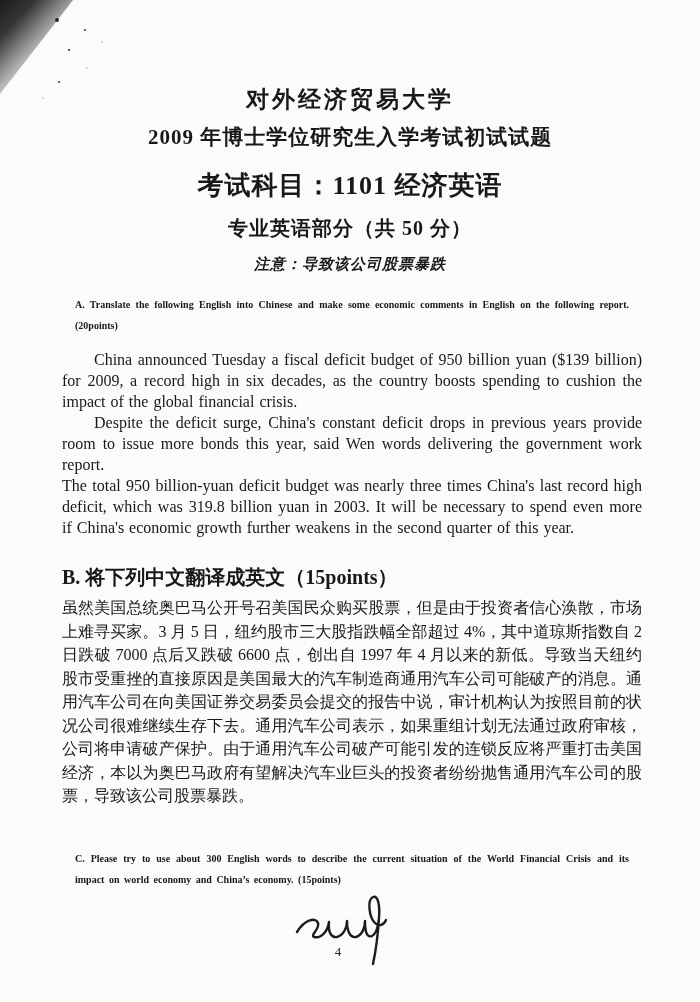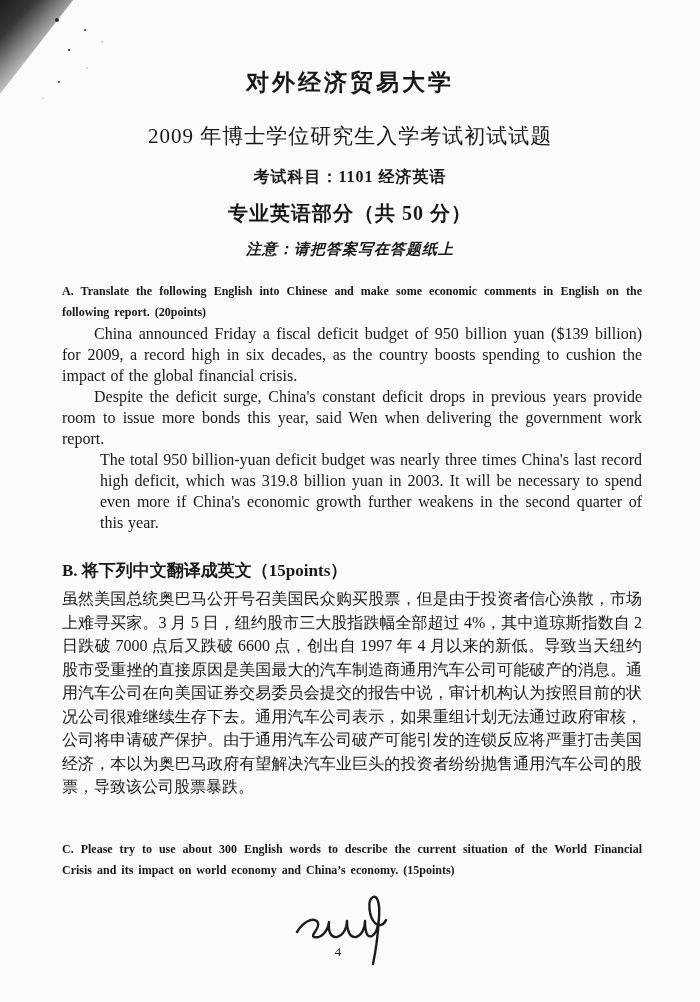--- a/index.html
+++ b/index.html
@@ -23,45 +23,45 @@
   }
   .speckles {
     position:absolute; top:18px; left:55px;
     width:4px; height:4px; background:#2a2a2a; border-radius:50%;
     box-shadow: 28px 10px 0 -1px #333, 45px 22px 0 -1.5px #454545,
       12px 30px 0 -1px #222, 52px 40px 0 -2px #555, 30px 48px 0 -1.5px #333,
       70px 14px 0 -2px #666, 2px 62px 0 -1px #333, -14px 78px 0 -1.5px #444,
       18px 64px 0 -2px #777, 60px 30px 0 -1.8px #888;
   }
 
-  .header { position:absolute; top:67px; left:0; right:0; text-align:center; }
+  .header { position:absolute; top:84px; left:0; right:0; text-align:center; }
   .h-univ   { font-size:23px; font-weight:700; letter-spacing:3px; }
-  .h-title  { font-size:21px; font-weight:400; margin-top:24px; letter-spacing:1px; }
-  .h-subject{ font-size:16px; font-weight:700; margin-top:17px; letter-spacing:1px; }
+  .h-title  { font-size:21px; font-weight:700; margin-top:8px; letter-spacing:1px; }
+  .h-subject{ font-size:26px; font-weight:700; margin-top:17px; letter-spacing:1px; }
   .h-part   { font-size:20px; font-weight:700; margin-top:12px; letter-spacing:1px; }
   .h-note   { font-size:15px; font-weight:700; font-style:italic; margin-top:13px; letter-spacing:1px; }
 
   .content { position:absolute; left:62px; top:281px; width:580px; }
 
   .sec-heading-en {
-    font-size:12px; font-weight:700;
+    font-size:10px; font-weight:700;
     line-height:21px; text-align:justify;
     word-spacing:2px;
-    margin:0;
+    margin:13px;
   }
   .para-en {
     font-size:16px; line-height:21px;
     text-align:justify; word-spacing:1px;
     text-indent:2em; margin:0;
   }
-  .para-en.no-indent { text-indent:0;margin-left:38px; }
+  .para-en.no-indent { text-indent:0; }
 
   .sec-b { margin-top:26px; }
   .sec-heading-zh {
-    font-size:17px; font-weight:700; margin:0 0 5px 0;
+    font-size:20px; font-weight:700; margin:0 0 5px 0;
   }
   .para-zh {
     font-size:16px; line-height:23.5px;
     text-align:justify; margin:0;
   }
 
   .sec-c { margin-top:40px; }
 
   .handwritten { position:absolute; left:293px; top:890px; }
   .page-number {
@@ -75,29 +75,29 @@
 <div class="page">
 
   <div class="corner-smudge"></div>
   <div class="speckles"></div>
 
   <div class="header">
     <div class="h-univ">对外经济贸易大学</div>
     <div class="h-title">2009 年博士学位研究生入学考试初试试题</div>
     <div class="h-subject">考试科目：1101  经济英语</div>
     <div class="h-part">专业英语部分（共 50 分）</div>
-    <div class="h-note">注意：请把答案写在答题纸上</div>
+    <div class="h-note">注意：导致该公司股票暴跌</div>
   </div>
 
   <div class="content">
 
     <div class="sec-a">
       <p class="sec-heading-en">A. Translate the following English into Chinese and make some economic comments in English on the following report. (20points)</p>
-      <p class="para-en">China announced Friday a fiscal deficit budget of 950 billion yuan ($139 billion) for 2009, a record high in six decades, as the country boosts spending to cushion the impact of the global financial crisis.</p>
-      <p class="para-en">Despite the deficit surge, China's constant deficit drops in previous years provide room to issue more bonds this year, said Wen when delivering the government work report.</p>
+      <p class="para-en">China announced Tuesday a fiscal deficit budget of 950 billion yuan ($139 billion) for 2009, a record high in six decades, as the country boosts spending to cushion the impact of the global financial crisis.</p>
+      <p class="para-en">Despite the deficit surge, China's constant deficit drops in previous years provide room to issue more bonds this year, said Wen words delivering the government work report.</p>
       <p class="para-en no-indent">The total 950 billion-yuan deficit budget was nearly three times China's last record high deficit, which was 319.8 billion yuan in 2003. It will be necessary to spend even more if China's economic growth further weakens in the second quarter of this year.</p>
     </div>
 
     <div class="sec-b">
       <p class="sec-heading-zh">B. 将下列中文翻译成英文（15points）</p>
       <p class="para-zh">虽然美国总统奥巴马公开号召美国民众购买股票，但是由于投资者信心涣散，市场上难寻买家。3 月 5 日，纽约股市三大股指跌幅全部超过 4%，其中道琼斯指数自 2 日跌破 7000 点后又跌破 6600 点，创出自 1997 年 4 月以来的新低。导致当天纽约股市受重挫的直接原因是美国最大的汽车制造商通用汽车公司可能破产的消息。通用汽车公司在向美国证券交易委员会提交的报告中说，审计机构认为按照目前的状况公司很难继续生存下去。通用汽车公司表示，如果重组计划无法通过政府审核，公司将申请破产保护。由于通用汽车公司破产可能引发的连锁反应将严重打击美国经济，本以为奥巴马政府有望解决汽车业巨头的投资者纷纷抛售通用汽车公司的股票，导致该公司股票暴跌。</p>
     </div>
 
     <div class="sec-c">
       <p class="sec-heading-en">C. Please try to use about 300 English words to describe the current situation of the World Financial Crisis and its impact on world economy and China’s economy. (15points)</p>

